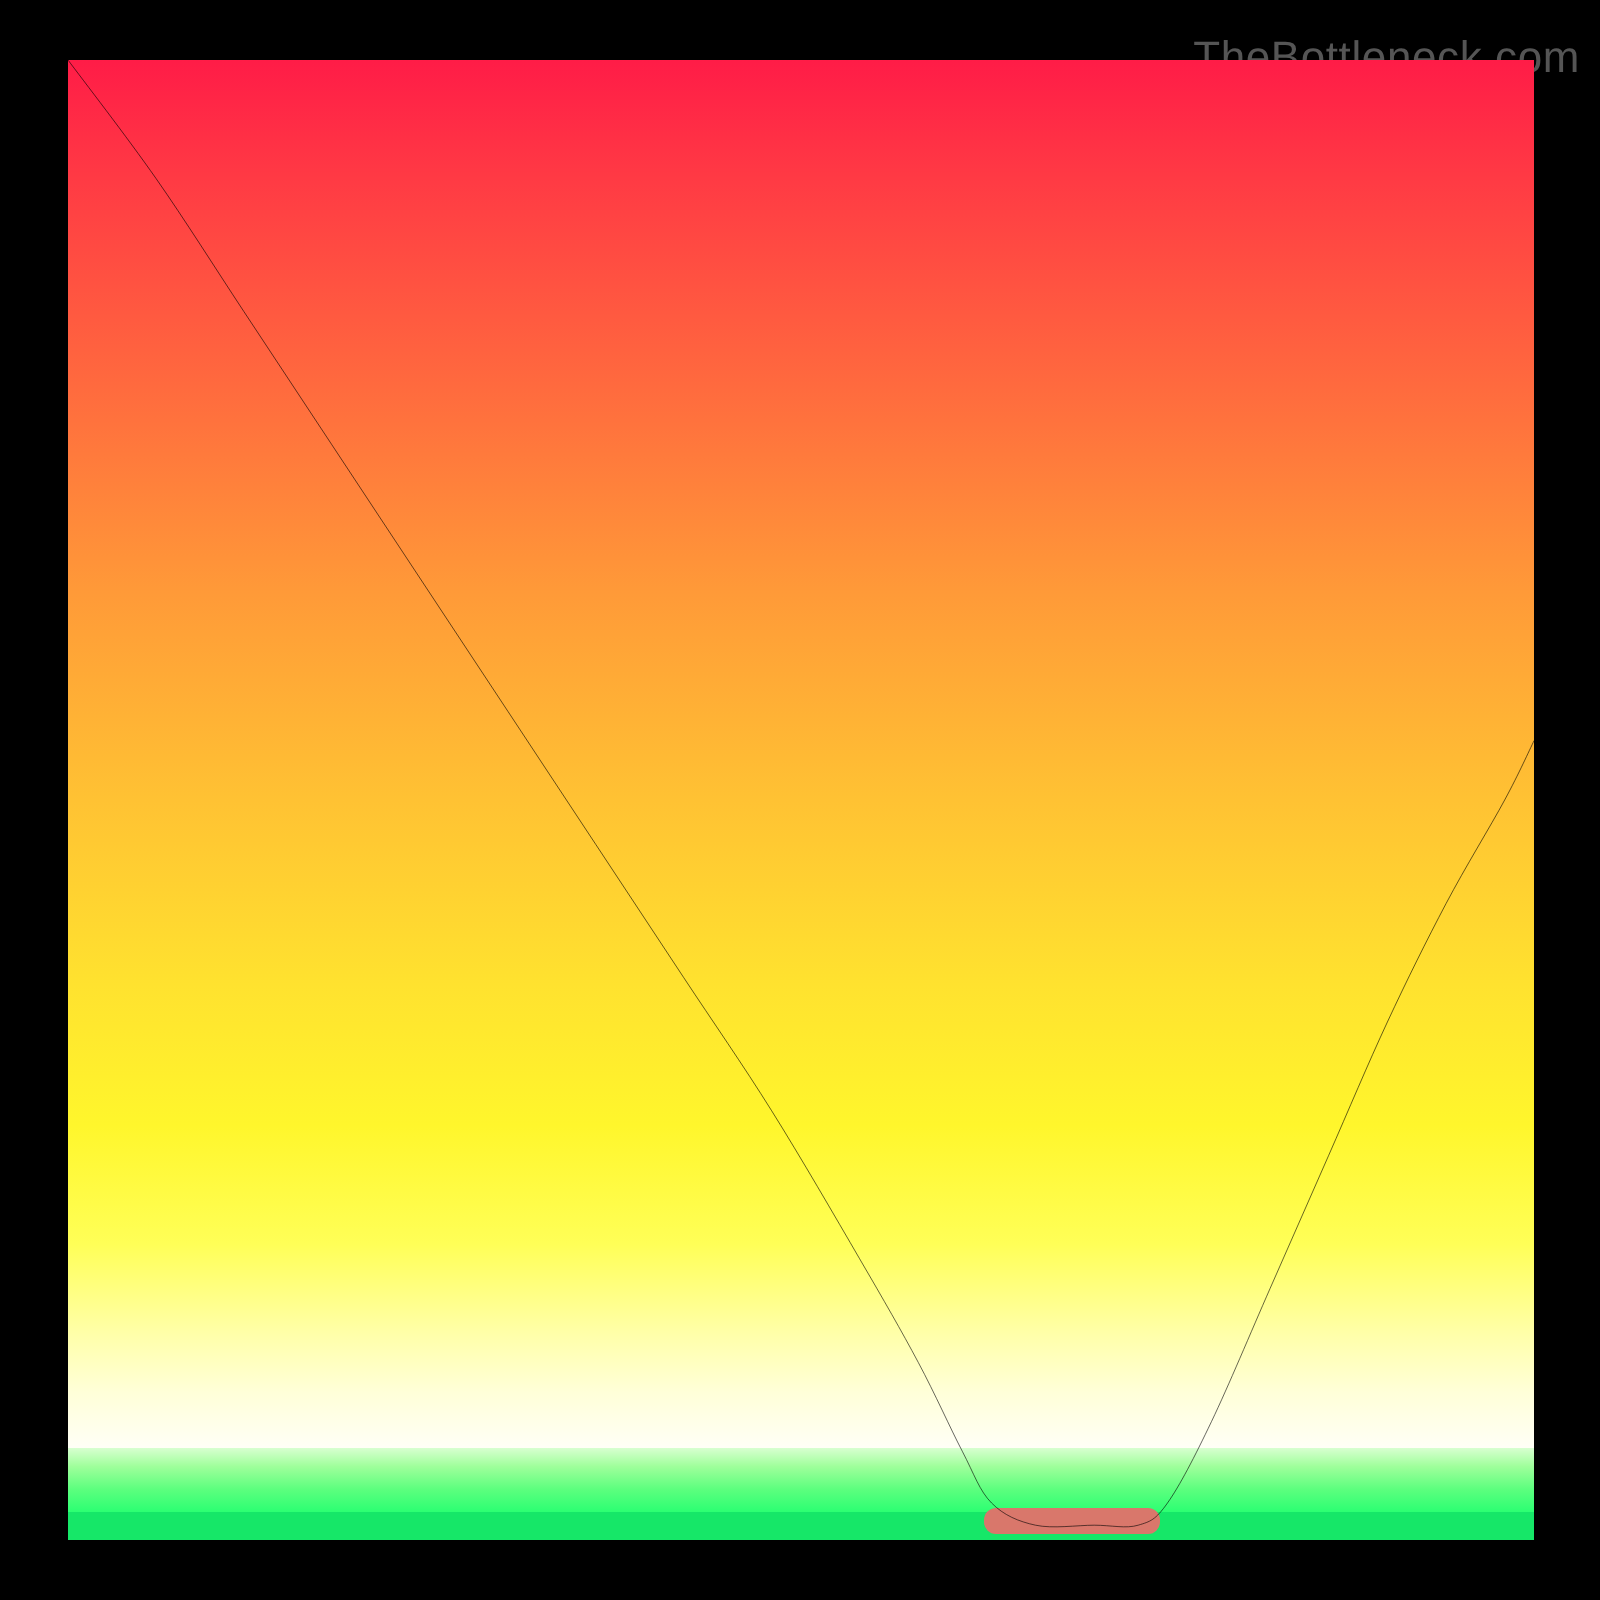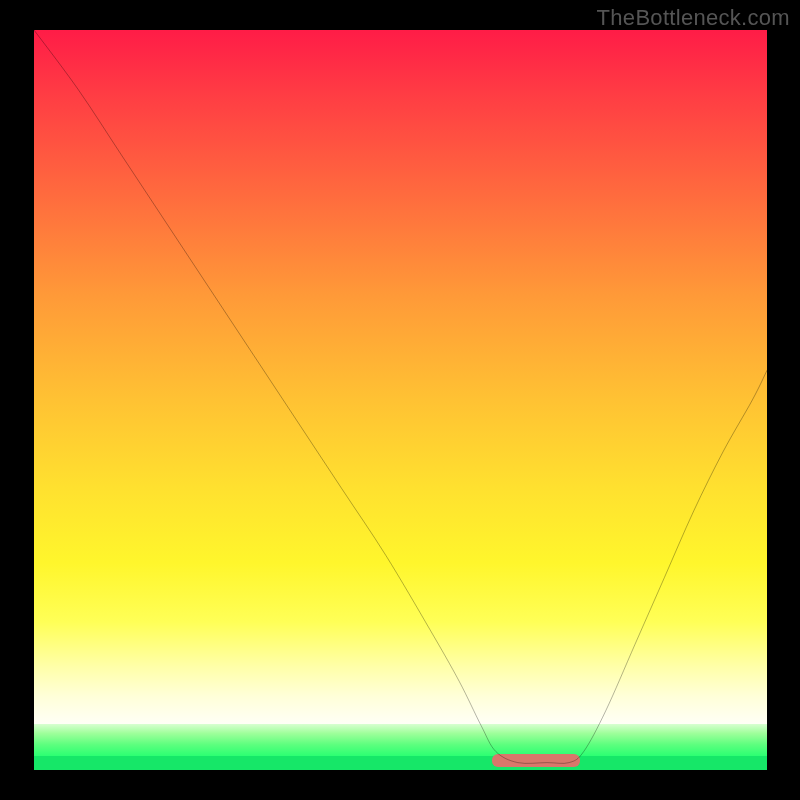--- a/index.html
+++ b/index.html
@@ -12,21 +12,21 @@
     font-family: Arial, Helvetica, sans-serif;
   }
   .frame {
     position: relative;
     width: 800px;
     height: 800px;
     background: #000;
   }
   .watermark {
     position: absolute;
-    top: 5px;
+    top: 16px;
     right: 10px;
     color: #555;
     font-size: 22px;
     font-weight: 500;
     letter-spacing: 0.3px;
     user-select: none;
   }
   
   .plot {
     position: absolute;

